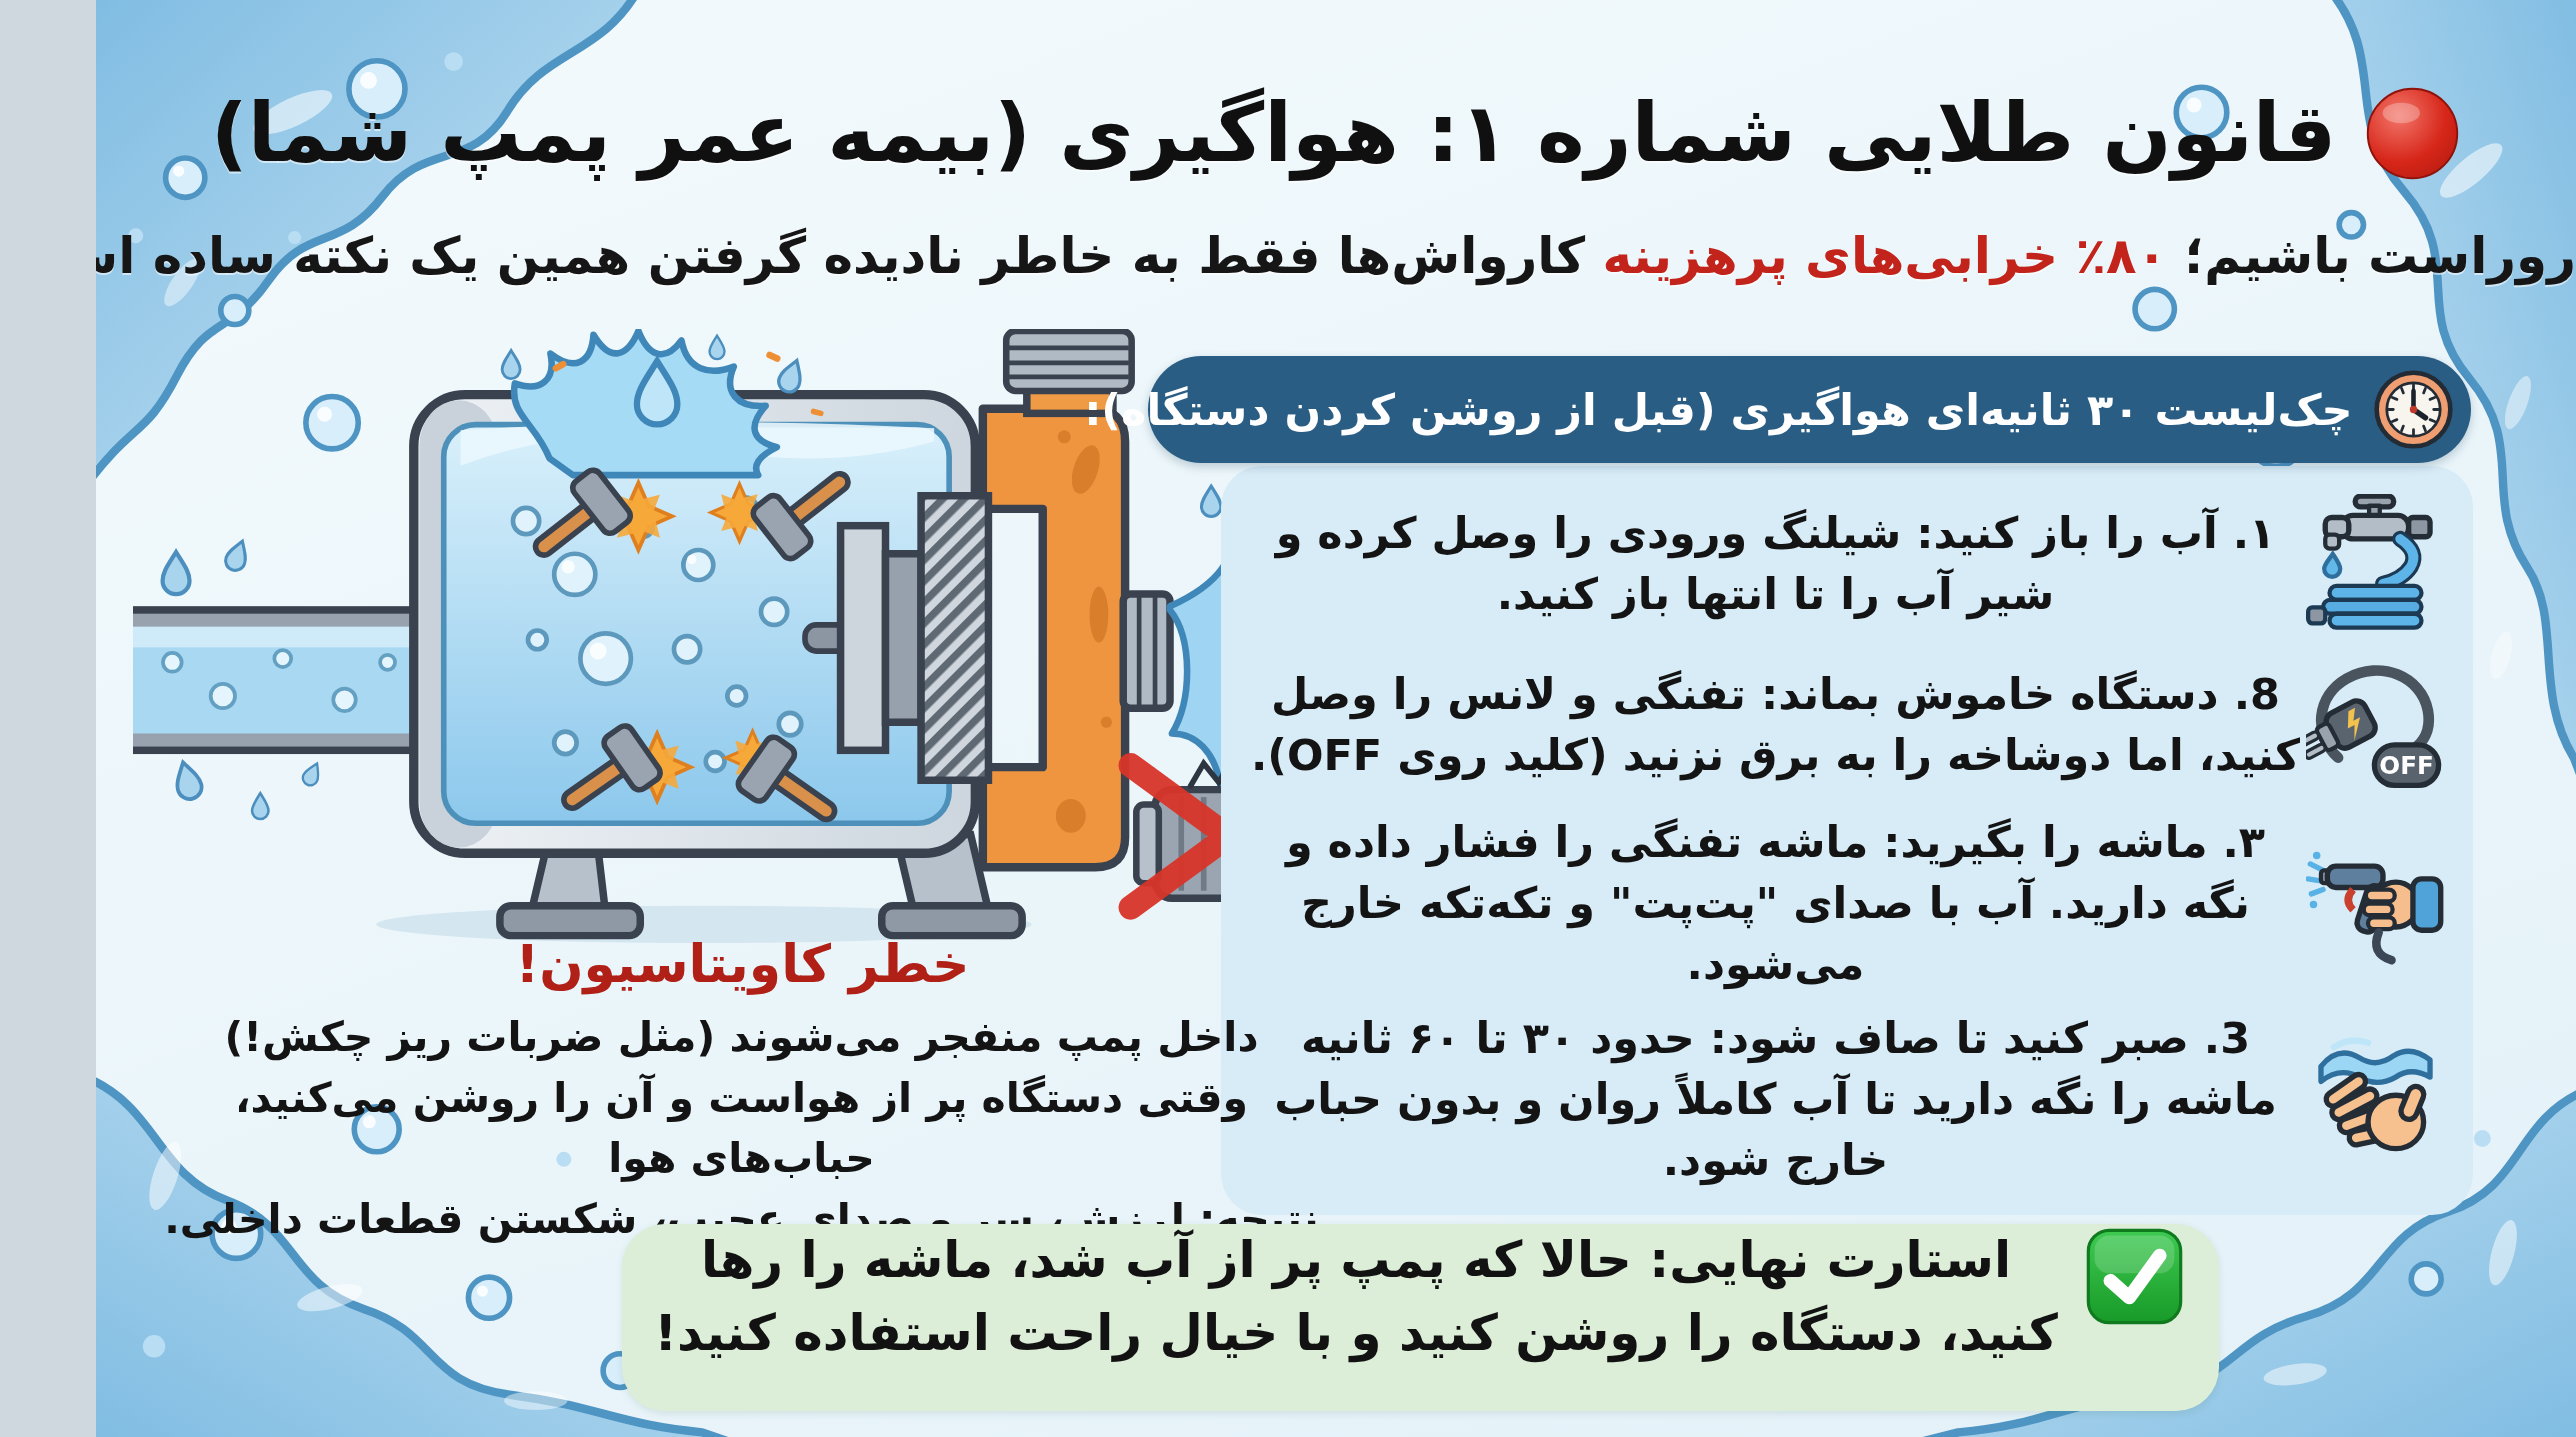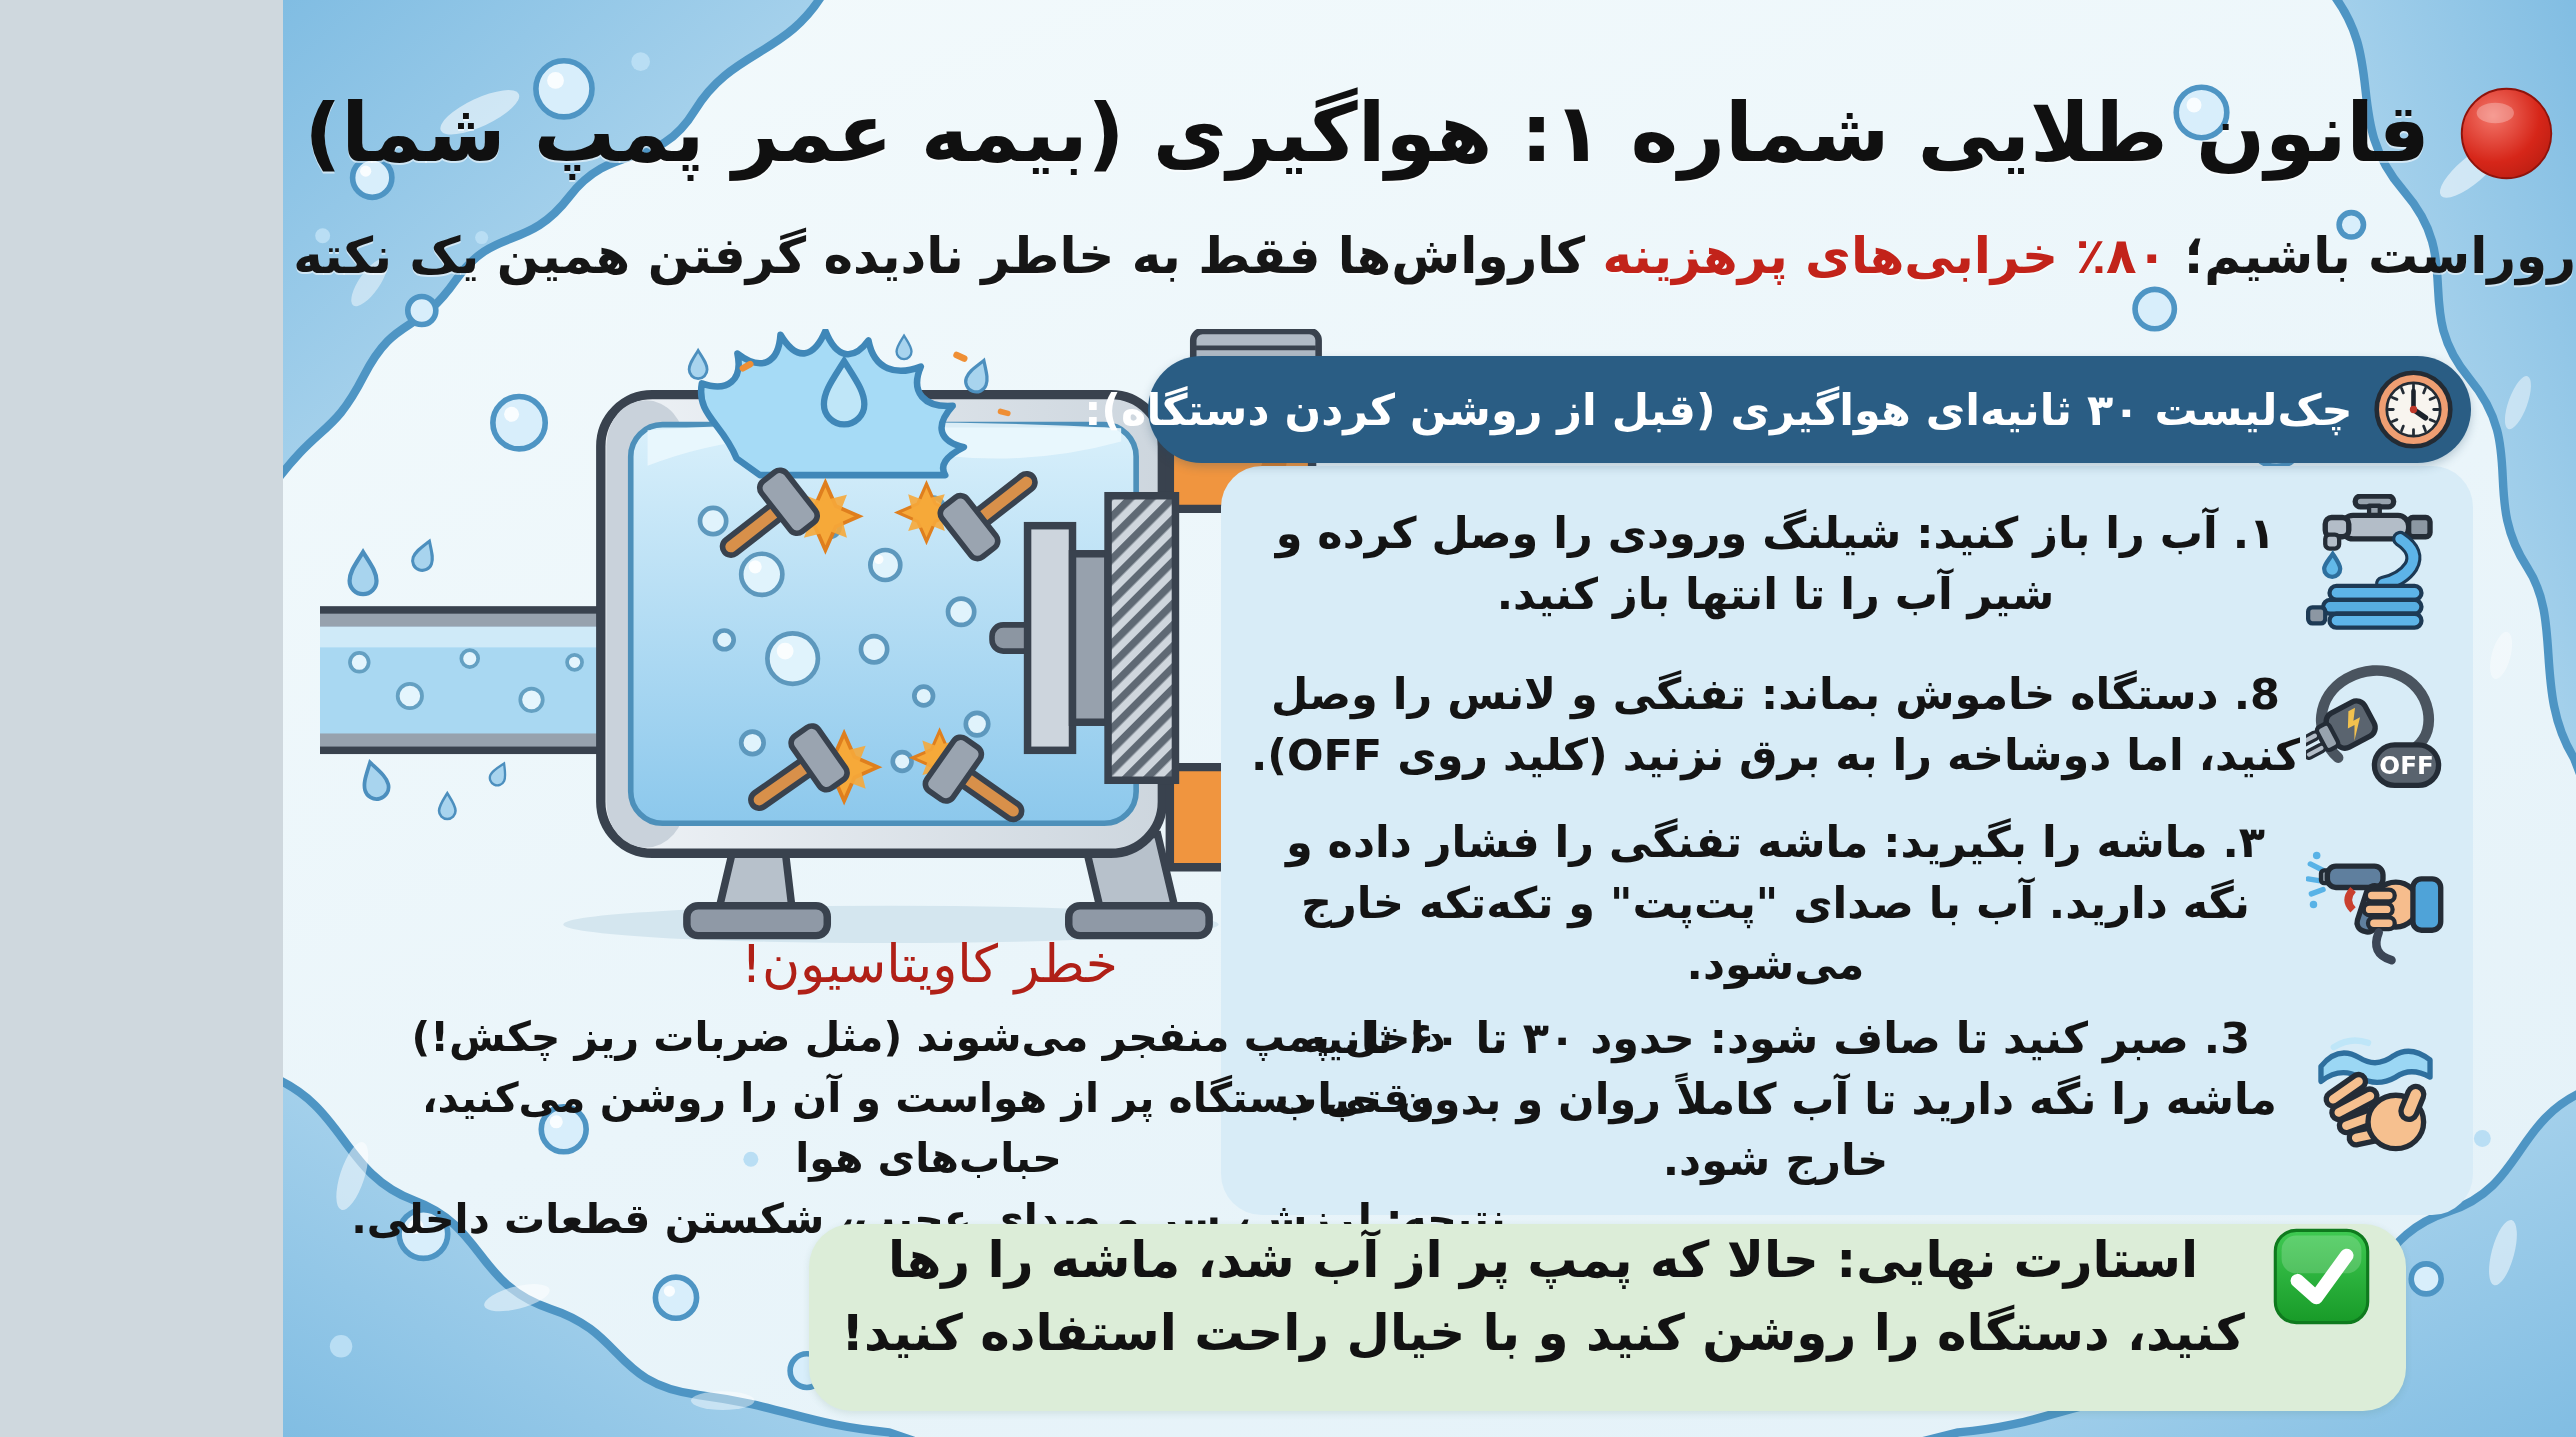--- a/index.html
+++ b/index.html
@@ -1,17 +1,17 @@
 <!DOCTYPE html>
 <html lang="fa" dir="rtl" style="font-size:15px"><head>
 <meta charset="utf-8">
 <style>
   html,body{margin:0;padding:0;background:#cfd8de;}
   .page{
-    position:relative;width:2293px;height:1438px;overflow:hidden;
+    position:relative;width:2480px;height:1438px;overflow:hidden;
     background:linear-gradient(160deg,#f3fafc 0%,#eaf5fa 55%,#e3f1f8 100%);
     font-family:"DejaVu Sans","Liberation Sans",sans-serif;
     direction:rtl;color:#141414;
   }
   .corner{position:absolute;z-index:0;}
   .tl{top:0;left:0;} .tr{top:0;right:0;} .bl{bottom:0;left:0;} .br{bottom:0;right:0;}
 
   .title-row{
     position:absolute;top:32px;left:0;right:0;z-index:2;
     display:flex;justify-content:center;align-items:center;gap:28px;
@@ -26,21 +26,21 @@
     position:absolute;top:227px;left:16px;right:0;z-index:2;text-align:center;
     font-size:50px;font-weight:bold;white-space:nowrap;color:#161616;
     text-shadow:0 1.9px 0 rgba(255,255,255,.55);
   }
   .subtitle .hl{color:#c2231a;}
 
   .pump{position:absolute;top:329px;left:37px;width:1198px;height:618px;z-index:1;}
 
   .cav-caption{
     position:absolute;top:934px;left:66px;width:1161px;z-index:2;
-    text-align:center;font-size:52px;font-weight:normal;color:#b02017;
+    text-align:center;font-size:52px;font-weight:bold;color:#b02017;
   }
   .cav-desc{
     position:absolute;top:1007px;left:56px;width:1179px;z-index:2;
     text-align:center;font-size:41px;font-weight:bold;line-height:1.48;color:#141414;
   }
 
   .pill{
     position:absolute;top:356px;right:105px;width:1282px;height:107px;z-index:2;
     background:#2a5d84;border-radius:56px;display:flex;align-items:center;
     padding:0 17px 0 24px;gap:20.6px;box-shadow:0 3.7px 9.4px rgba(30,70,100,.25);

